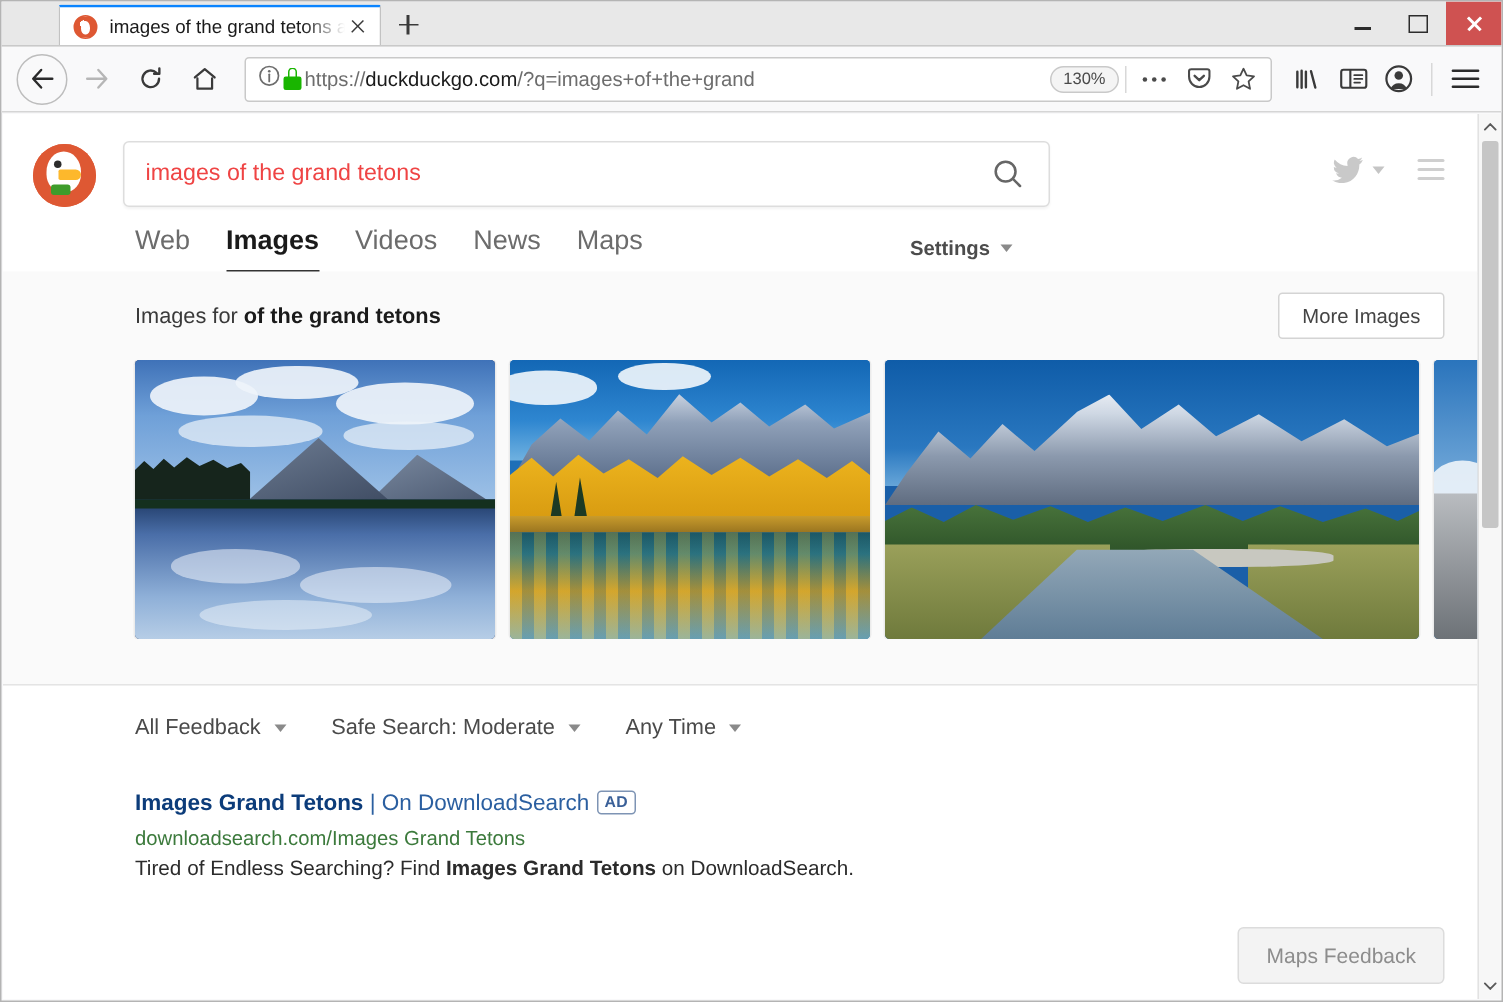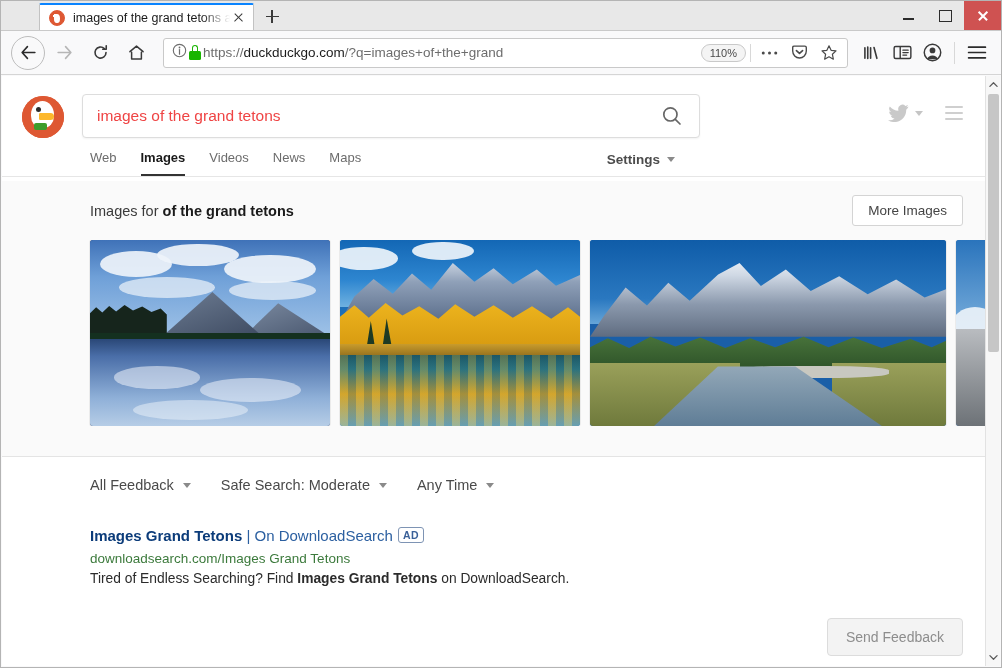--- a/index.html
+++ b/index.html
@@ -111,21 +111,21 @@
   .search-go { width: 54px; height: 42px; display:flex; align-items:center;
                justify-content:center; cursor:pointer; }
 
   .hdr-right { position:absolute; right: 22px; top: 28px; display:flex; align-items:center; gap: 22px; }
   .twitter { display:flex; align-items:center; gap:6px; cursor:pointer; }
   .hamb { width: 18px; cursor:pointer; }
   .hamb span { display:block; height: 2.6px; background: #cfcfcf; border-radius:2px; margin-bottom: 3.5px; }
 
   .navtabs { display: flex; align-items: flex-end; gap: 24px; padding-left: 88px;
              margin-top: 12px; border-bottom: 1px solid #e6e6e6; padding-bottom: 0; }
-  .ntab { font-size: 13px; color: #6c6c6c; padding-bottom: 9px; cursor: pointer;
+  .ntab { font-size: 18px; color: #6c6c6c; padding-bottom: 9px; cursor: pointer;
           border-bottom: 2px solid transparent; }
   .ntab.active { color: #1a1a1a; font-weight: bold; border-bottom-color: #333; }
   .settings { position: absolute; right: 310px; bottom: 10px; font-size: 13.5px;
               color: #4c4c4c; font-weight: bold; cursor: pointer; display:flex;
               align-items:center; gap: 7px; }
   .navtabs-wrap { position: relative; }
   .caret { width:0; height:0; border-left:4.5px solid transparent;
            border-right:4.5px solid transparent; border-top:5px solid #8a8a8a; }
 
   
@@ -294,21 +294,21 @@
             <circle cx="8" cy="8" r="6.6" stroke="#6d6d6d" stroke-width="1.2" fill="none"></circle>
             <circle cx="8" cy="4.8" r=".95" fill="#6d6d6d"></circle>
             <path d="M8 7v5" stroke="#6d6d6d" stroke-width="1.3" stroke-linecap="round"></path>
           </svg>
       </div>
       <div class="lock">
         <div class="lock-shackle"></div>
           <div class="lock-body"></div>
       </div>
       <div class="url-text"><span>https://</span><b>duckduckgo.com</b><span>/?q=images+of+the+grand</span></div>
-      <div class="zoom-badge">110%</div>
+      <div class="zoom-badge">130%</div>
       <div class="urlsep"></div>
       <div class="ubtn">
         <svg width="17" height="6" viewBox="0 0 18 6">
             <circle cx="2.4" cy="3" r="1.6" fill="#4a4a4a"></circle>
             <circle cx="9" cy="3" r="1.6" fill="#4a4a4a"></circle>
             <circle cx="15.6" cy="3" r="1.6" fill="#4a4a4a"></circle>
           </svg>
       </div>
       <div class="ubtn">
         <svg width="17" height="17" viewBox="0 0 16 16">
@@ -468,21 +468,21 @@
         </div>
       </div>
 
 
       <div class="result">
         <div class="res-title"><a><b>Images Grand Tetons</b><span> | On DownloadSearch</span></a><span class="ad-badge">AD</span></div>
         <div class="res-url">downloadsearch.com/Images Grand Tetons</div>
         <div class="res-desc"><span>Tired of Endless Searching? Find </span><b>Images Grand Tetons</b><span> on DownloadSearch.</span></div>
       </div>
 
-      <div class="feedback">Send Feedback</div>
+      <div class="feedback">Maps Feedback</div>
     </div>
 
     <div class="sbar">
       <div class="sb-up">
         <svg width="9" height="7" viewBox="0 0 10 7">
             <path d="M1 5.6 5 1.5l4 4.1" stroke="#5a5a5a" stroke-width="1.4" fill="none" stroke-linecap="round" stroke-linejoin="round"></path>
           </svg>
       </div>
       <div class="sb-thumb"></div>
       <div class="sb-dn">

